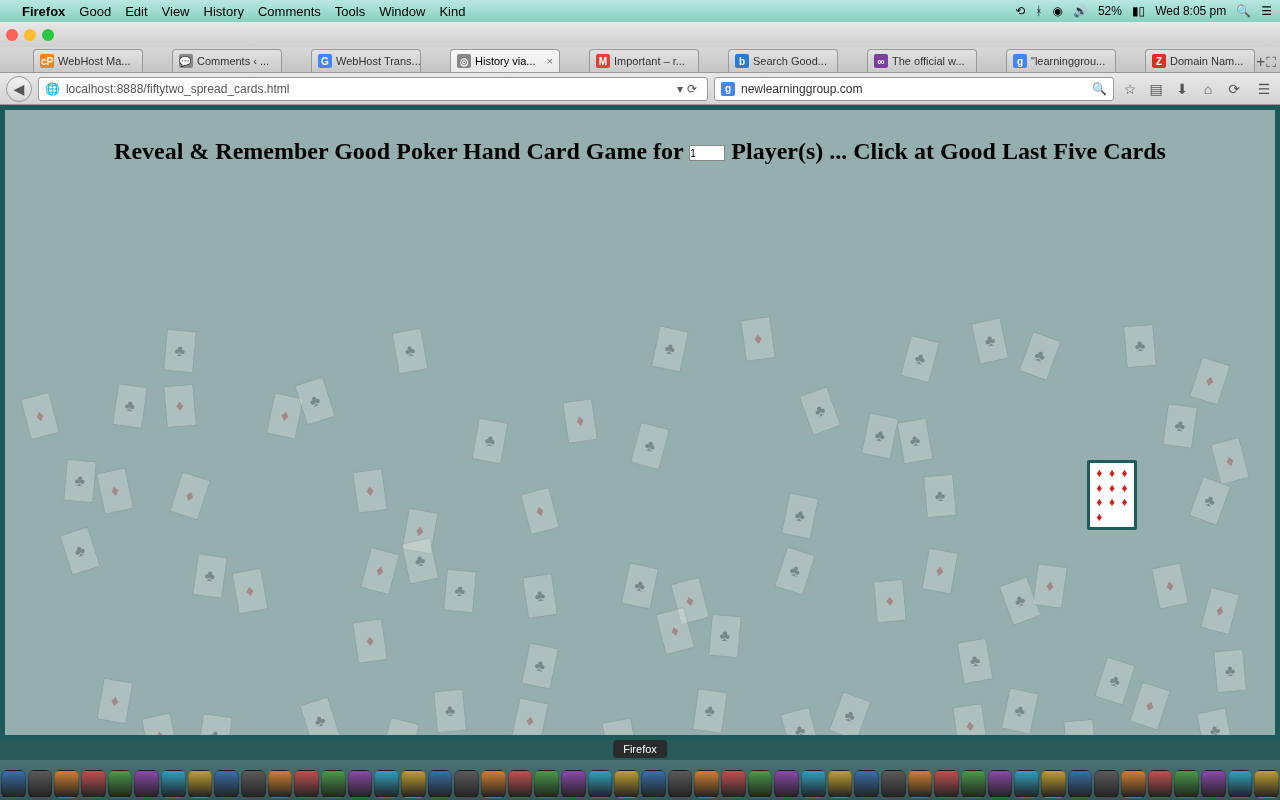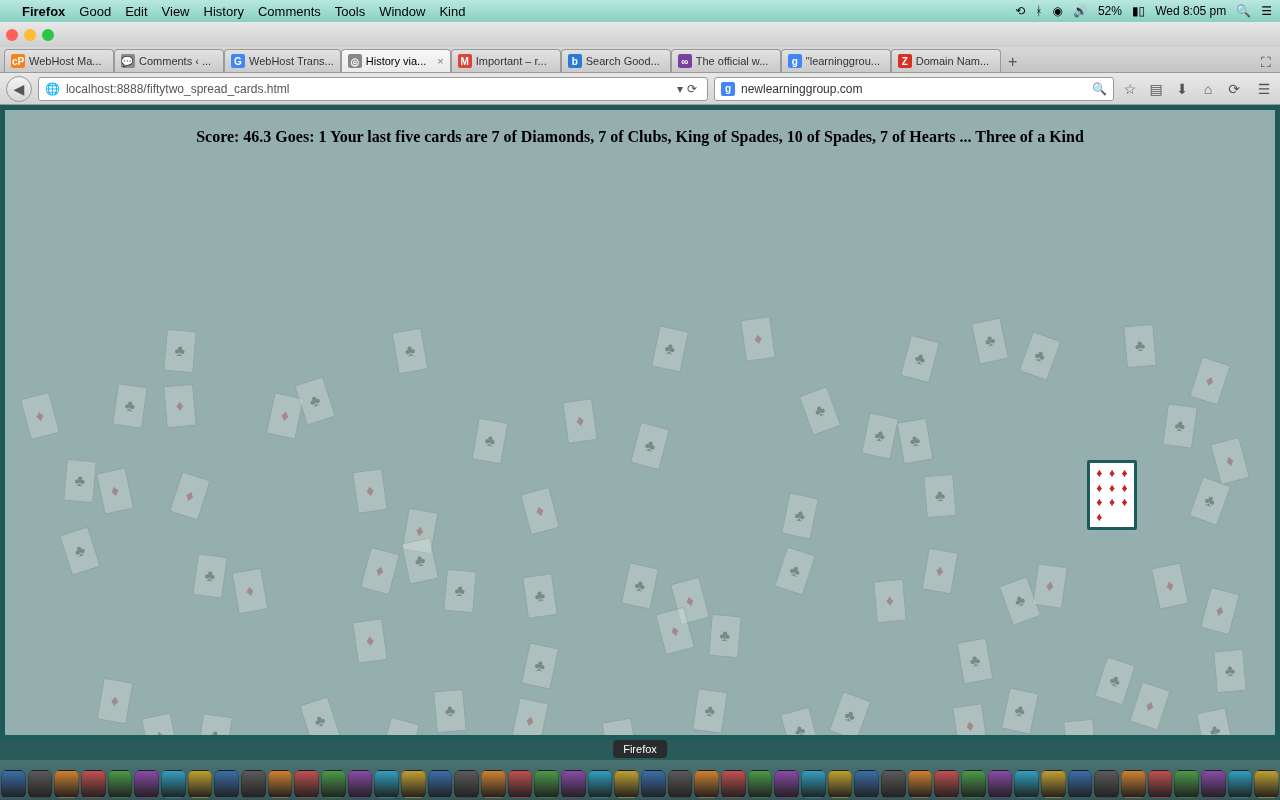--- a/index.html
+++ b/index.html
@@ -12,21 +12,21 @@
 .apple { font-size:15px; }
 .bold { font-weight:bold; }
 
 
 .window { background:#d6d6d6; }
 .titlebar { height:25px; background:linear-gradient(#e8e8e8,#cfcfcf); display:flex; align-items:center; padding:0 6px; }
 .traffic { display:flex; gap:6px; margin-right:6px;}
 .tl { width:12px; height:12px; border-radius:50%; }
 .red{background:#ff5f57}.yellow{background:#febc2e}.green{background:#28c840}
 .tabstrip { height:26px; background:linear-gradient(#d8d8d8,#c4c4c4); display:flex; align-items:flex-end; padding:0 4px; gap:0; border-bottom:1px solid #9a9a9a;}
-.tab { height:23px; min-width:110px; max-width:130px; padding:3px 6px; font-size:11px; display:flex; align-items:center; gap:4px; border:1px solid #9a9a9a; border-bottom:none; background:linear-gradient(#e2e2e2,#cacaca); border-radius:4px 4px 0 0; white-space:nowrap; overflow:hidden; text-overflow:ellipsis; color:#333;}
+.tab { height:23px; min-width:110px; max-width:130px; padding:3px 6px; font-size:11px; display:flex; align-items:center; gap:4px; border:1px solid #9a9a9a; border-bottom:none; background:linear-gradient(#e2e2e2,#cacaca); border-radius:4px 4px 0 0; white-space:nowrap; overflow:hidden; text-overflow:ellipsis; color:#333;margin-left:29px;}
 .tab.active { background:linear-gradient(#f8f8f8,#eaeaea); color:#000;}
 .tab .favicon{width:14px;height:14px;border-radius:2px;flex-shrink:0;display:flex;align-items:center;justify-content:center;font-size:10px;font-weight:bold;color:#fff;}
 .tab .x{margin-left:auto;color:#777;font-size:11px;}
 .newtab{width:24px;height:20px;display:flex;align-items:center;justify-content:center;color:#555;font-size:16px;}
 .navbar { height:32px; background:linear-gradient(#e8e8e8,#d4d4d4); display:flex; align-items:center; padding:0 6px; gap:6px; border-bottom:1px solid #9a9a9a;}
 .back{width:26px;height:26px;border-radius:50%;background:linear-gradient(#f4f4f4,#d8d8d8);border:1px solid #999;display:flex;align-items:center;justify-content:center;color:#555;font-size:14px;}
 .urlbar{flex:1;height:24px;background:#fff;border:1px solid #999;border-radius:3px;display:flex;align-items:center;padding:0 6px;font-size:12px;color:#555;}
 .urlbar .globe{margin-right:6px;color:#888;}
 .reload{color:#555;padding:0 4px;}
 .searchbar{width:400px;height:24px;background:#fff;border:1px solid #999;border-radius:3px;display:flex;align-items:center;padding:0 6px;font-size:12px;color:#333;}
@@ -146,21 +146,25 @@
     </div>
     <div class="toolbtn">☆</div>
     <div class="toolbtn">▤</div>
     <div class="toolbtn">⬇</div>
     <div class="toolbtn">⌂</div>
     <div class="toolbtn">⟳</div>
     <div class="toolbtn hamburger">☰</div>
   </div>
 
   <div class="viewport">
-    <div class="subhead">Score: 46.3 Goes: 1 Your last five cards are 7 of Diamonds, 7 of Clubs, King of Spades, 10 of Spades, 7 of Hearts ... Three of a Kind</div>
+    <h1 class="heading">
+      <span>Reveal &amp; Remember Good Poker Hand Card Game for </span>
+      <input class="players-input" type="number" value="1" style="">
+      <span> Player(s) ... Click at Good Last Five Cards</span>
+    </h1>
     <div class="cardfield" id="cardfield">
 
     <div class="card black" style="left: 160px; top: 120px; transform: rotate(5deg);">
           <span class="suit">♣</span>
         </div>
         <div class="card black" style="left: 390px; top: 120px; transform: rotate(-10deg);">
           <span class="suit">♣</span>
         </div>
         <div class="card black" style="left: 650px; top: 118px; transform: rotate(12deg);">
           <span class="suit">♣</span>

